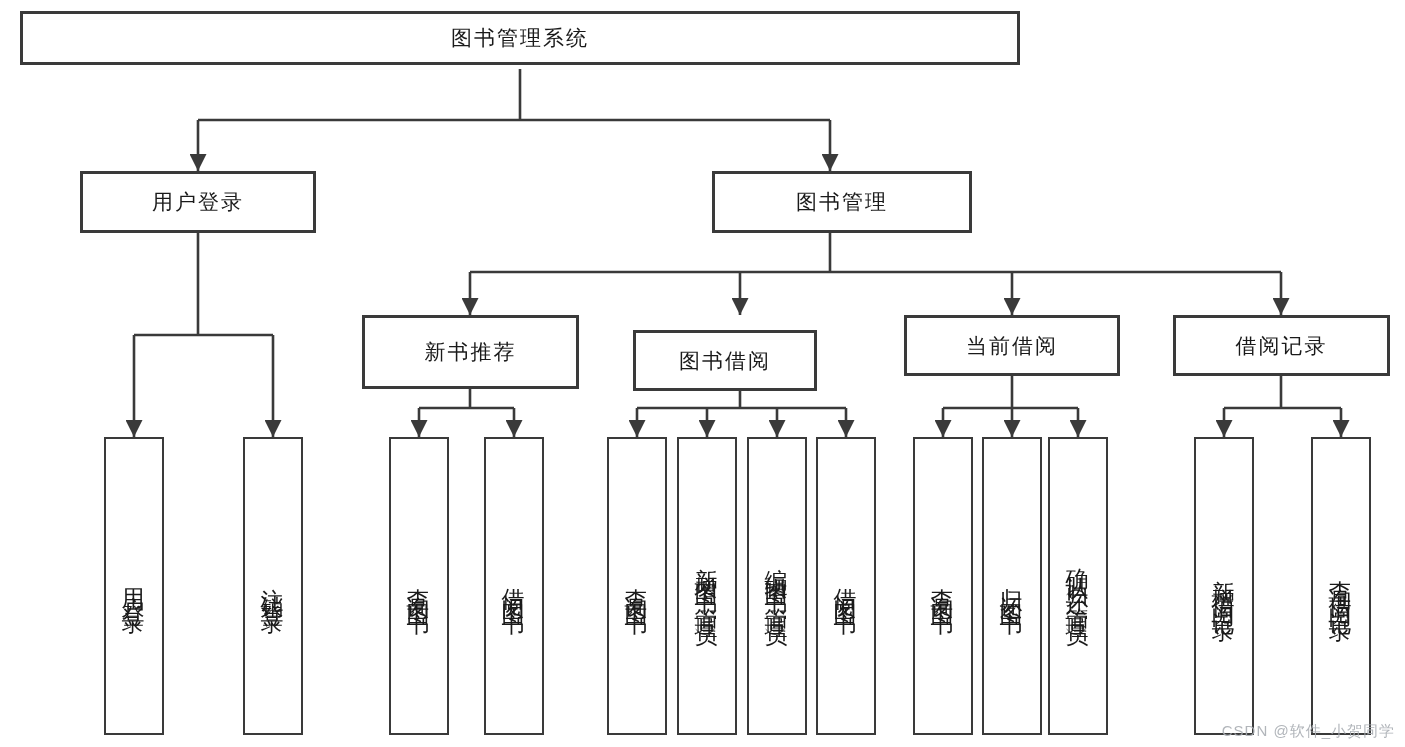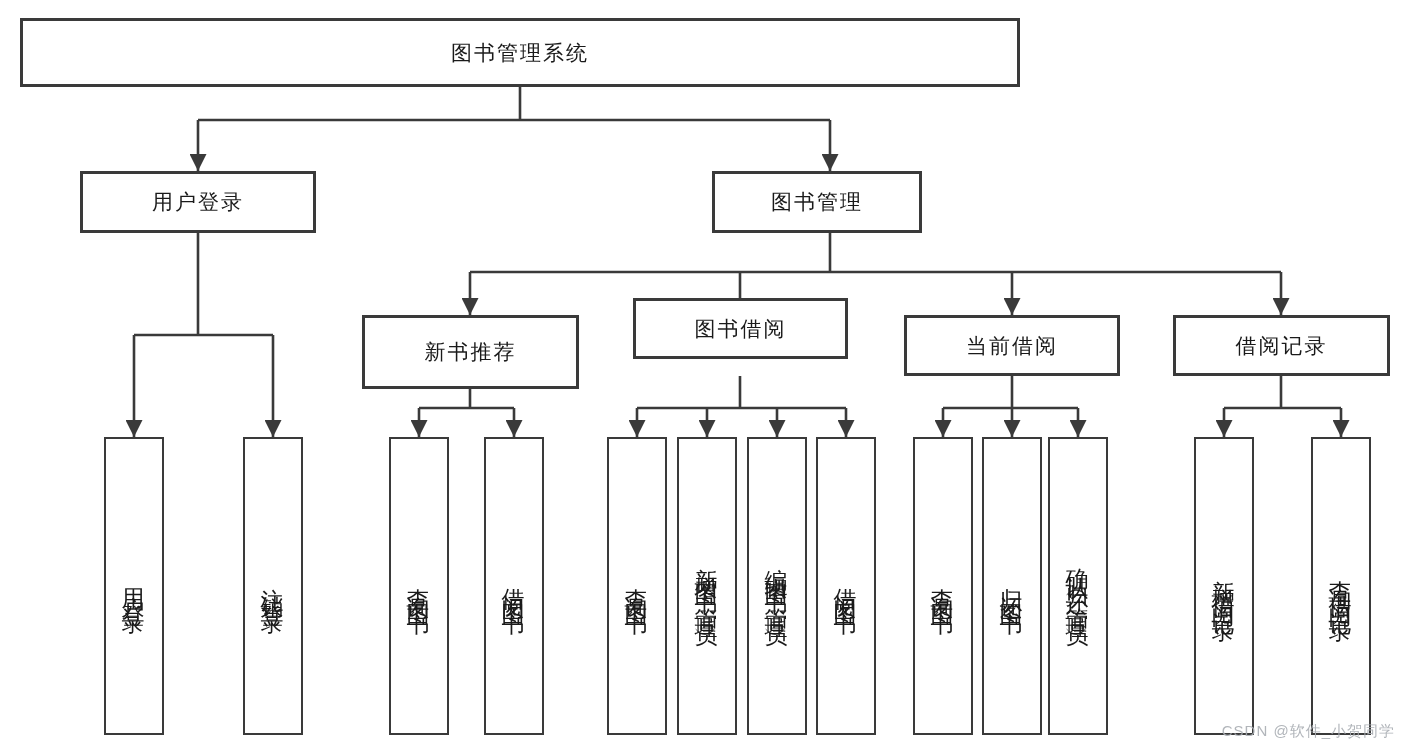--- a/index.html
+++ b/index.html
@@ -22,27 +22,27 @@
   }
   .vbox {
     position:absolute; box-sizing:border-box; z-index:2;
     background:#ffffff; border:2.5px solid #3a3a3a;
     display:flex; align-items:center; justify-content:center;
     writing-mode:vertical-rl;
     font-size:23px; letter-spacing:8px; color:#1a1a1a;
   }
 
   
-  .root   { left:20px;  top:18px;  width:1000px; height:69px; }
+  .root   { left:20px;  top:11px;  width:1000px; height:54px; }
   
   .n-ul   { left:80px;  top:171px; width:236px;  height:62px; }
-  .n-bm   { left:712px; top:171px; width:210px;  height:62px; }
+  .n-bm   { left:712px; top:171px; width:260px;  height:62px; }
   
   .n-nb   { left:362px;  top:315px; width:217px; height:74px; }
-  .n-bb   { left:633px;  top:298px; width:215px; height:61px; }
+  .n-bb   { left:633px;  top:330px; width:184px; height:61px; }
   .n-cb   { left:904px;  top:315px; width:216px; height:61px; }
   .n-br   { left:1173px; top:315px; width:217px; height:61px; }
   
   .lf     { top:437px; width:60px; height:298px; }
   .l-ul1  { left:104px; }  .l-ul2  { left:243px; }
   .l-nb1  { left:389px; }  .l-nb2  { left:484px; }
   .l-bb1  { left:607px; }  .l-bb2  { left:677px; }
   .l-bb3  { left:747px; }  .l-bb4  { left:816px; }
   .l-cb1  { left:913px; }  .l-cb2  { left:982px; }  .l-cb3  { left:1048px; }
   .l-br1  { left:1194px; } .l-br2  { left:1311px; }

